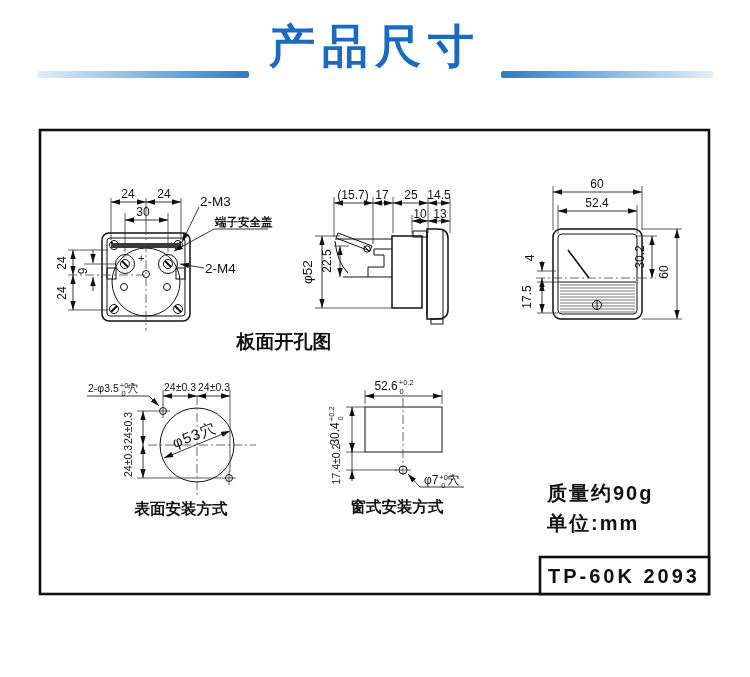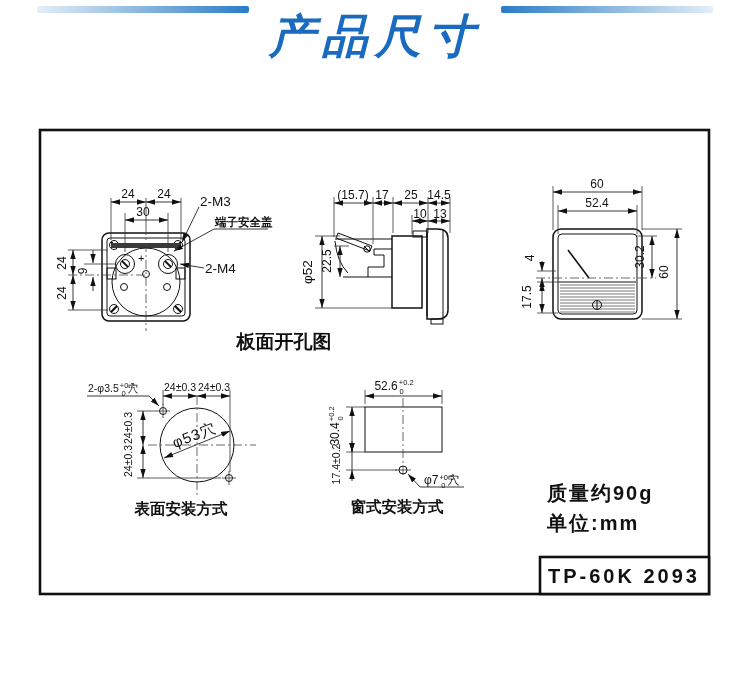--- a/index.html
+++ b/index.html
@@ -1,20 +1,20 @@
 <!DOCTYPE html>
 <html><head>
 <meta charset="utf-8">
 <style>
   html,body{margin:0;padding:0;background:#ffffff;}
   #page{position:relative;width:750px;height:677px;background:#ffffff;overflow:hidden;
         font-family:"Liberation Sans","DejaVu Sans",sans-serif;}
   
   .header{position:absolute;top:6px;left:0;width:750px;height:72px;
-          display:flex;align-items:flex-start;justify-content:center;gap:20px;font-style:italic;}
+          display:flex;align-items:flex-end;justify-content:center;gap:20px;}
   .hline{height:7px;width:212px;border-radius:2px;}
   .hline.left{background:linear-gradient(90deg,#e4eef8 0%,#7fb0dd 55%,#2a7cc9 100%);}
   .hline.right{background:linear-gradient(90deg,#2a7cc9 0%,#7fb0dd 45%,#e4eef8 100%);}
   .title{font-size:46px;font-weight:bold;color:#1a6bbf;letter-spacing:7px;white-space:nowrap;}
   
   svg{position:absolute;top:0;left:0;}
   svg text{font-family:"Liberation Sans","DejaVu Sans",sans-serif;fill:#111;}
   .ol{stroke:#111;stroke-width:1.5;fill:none;}
   .ol2{stroke:#111;stroke-width:1;fill:none;}
   .ext{stroke:#333;stroke-width:0.8;fill:none;}

